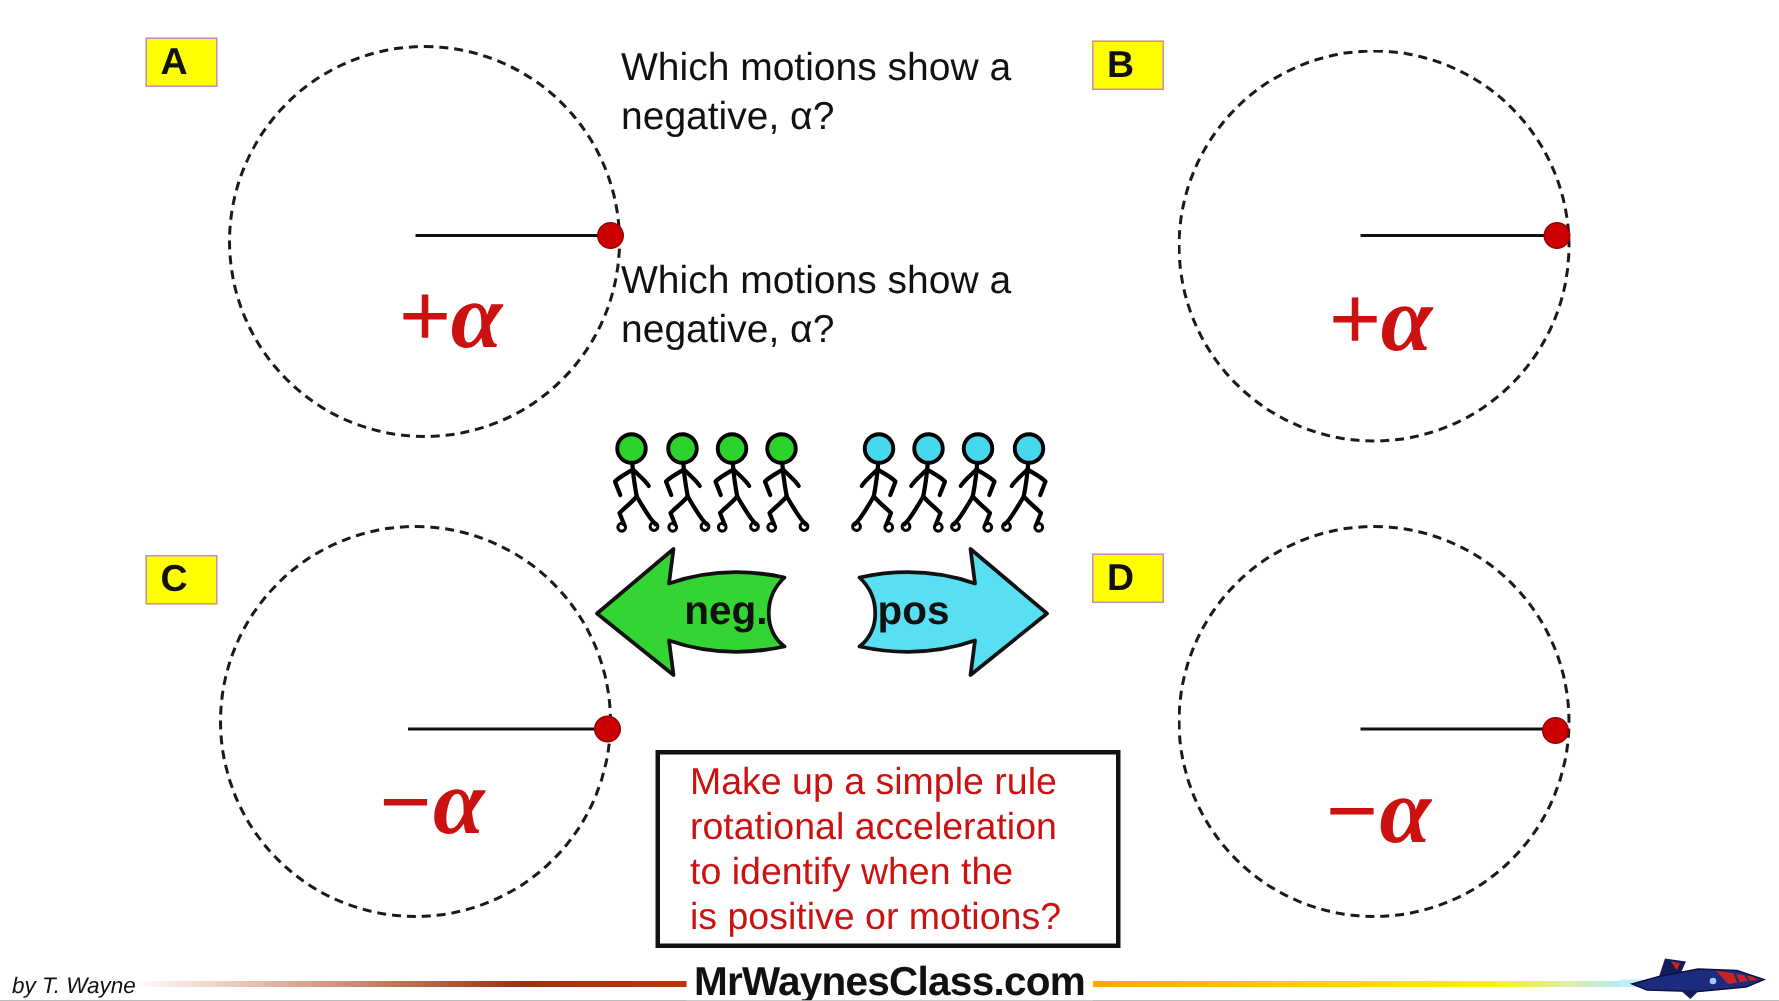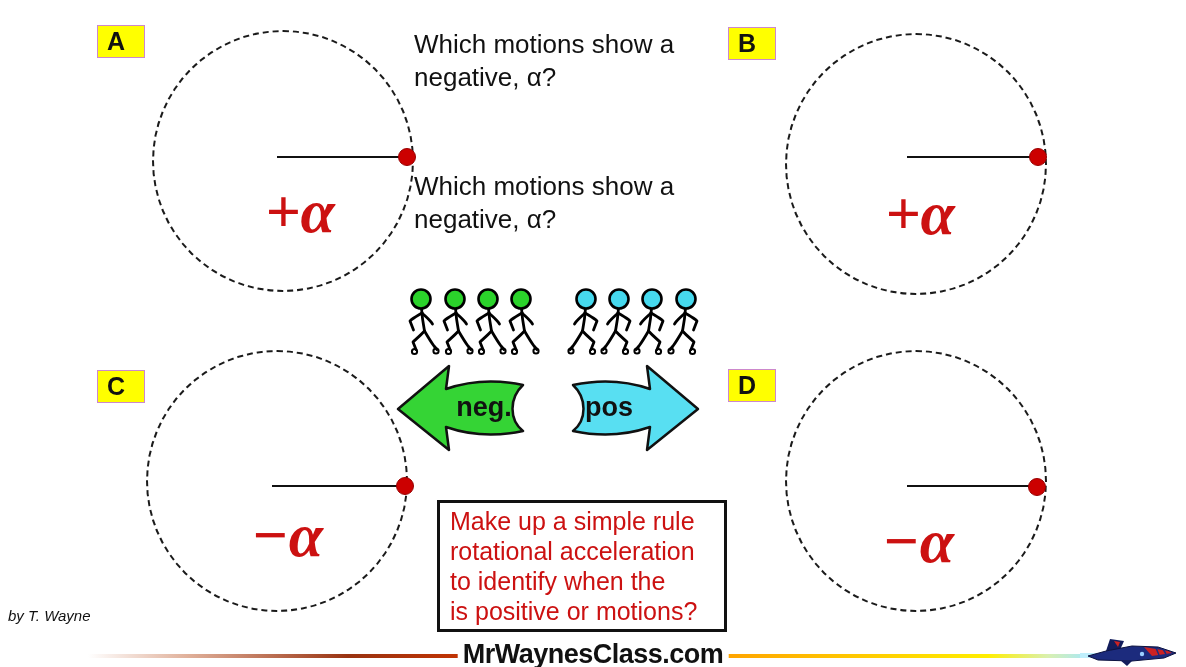--- a/index.html
+++ b/index.html
@@ -54,24 +54,24 @@
   .arrow-svg.neg{left:393px;top:362px;}
   .arrow-svg.pos{left:565px;top:362px;}
   .arrow-label{
     position:absolute;width:100px;text-align:center;
     font-weight:bold;font-size:27px;color:#111;
   }
   .arrow-label.neg{left:434px;top:392px;}
   .arrow-label.pos{left:559px;top:392px;}
   .rule-box{
     position:absolute;left:437px;top:500px;width:264px;
-    border:3px solid #111;padding:3px 10px;
+    border:3px solid #111;padding:3px 20px;
     font-size:25px;line-height:30px;color:#cc1111;background:#fff;
   }
-  .byline{position:absolute;left:8px;top:607px;font-style:italic;font-size:15px;color:#111;}
+  .byline{position:absolute;left:8px;top:649px;font-style:italic;font-size:15px;color:#111;}
   .footer-line{
     position:absolute;left:88px;top:654px;width:1000px;height:4px;z-index:1;
     background:linear-gradient(to right,
       rgba(255,245,240,0) 0%, #e0b09a 10%, #993311 26%, #cc3300 40%,
       #ff7700 48%, #ff9900 60%, #ffcc00 78%, #ffee00 90%,
       #d9f0b0 96%, #a8e8f8 100%);
   }
   .site{
     position:absolute;left:50%;transform:translateX(-50%);top:639px;z-index:2;
     font-weight:bold;font-size:27px;color:#111;background:#fff;

